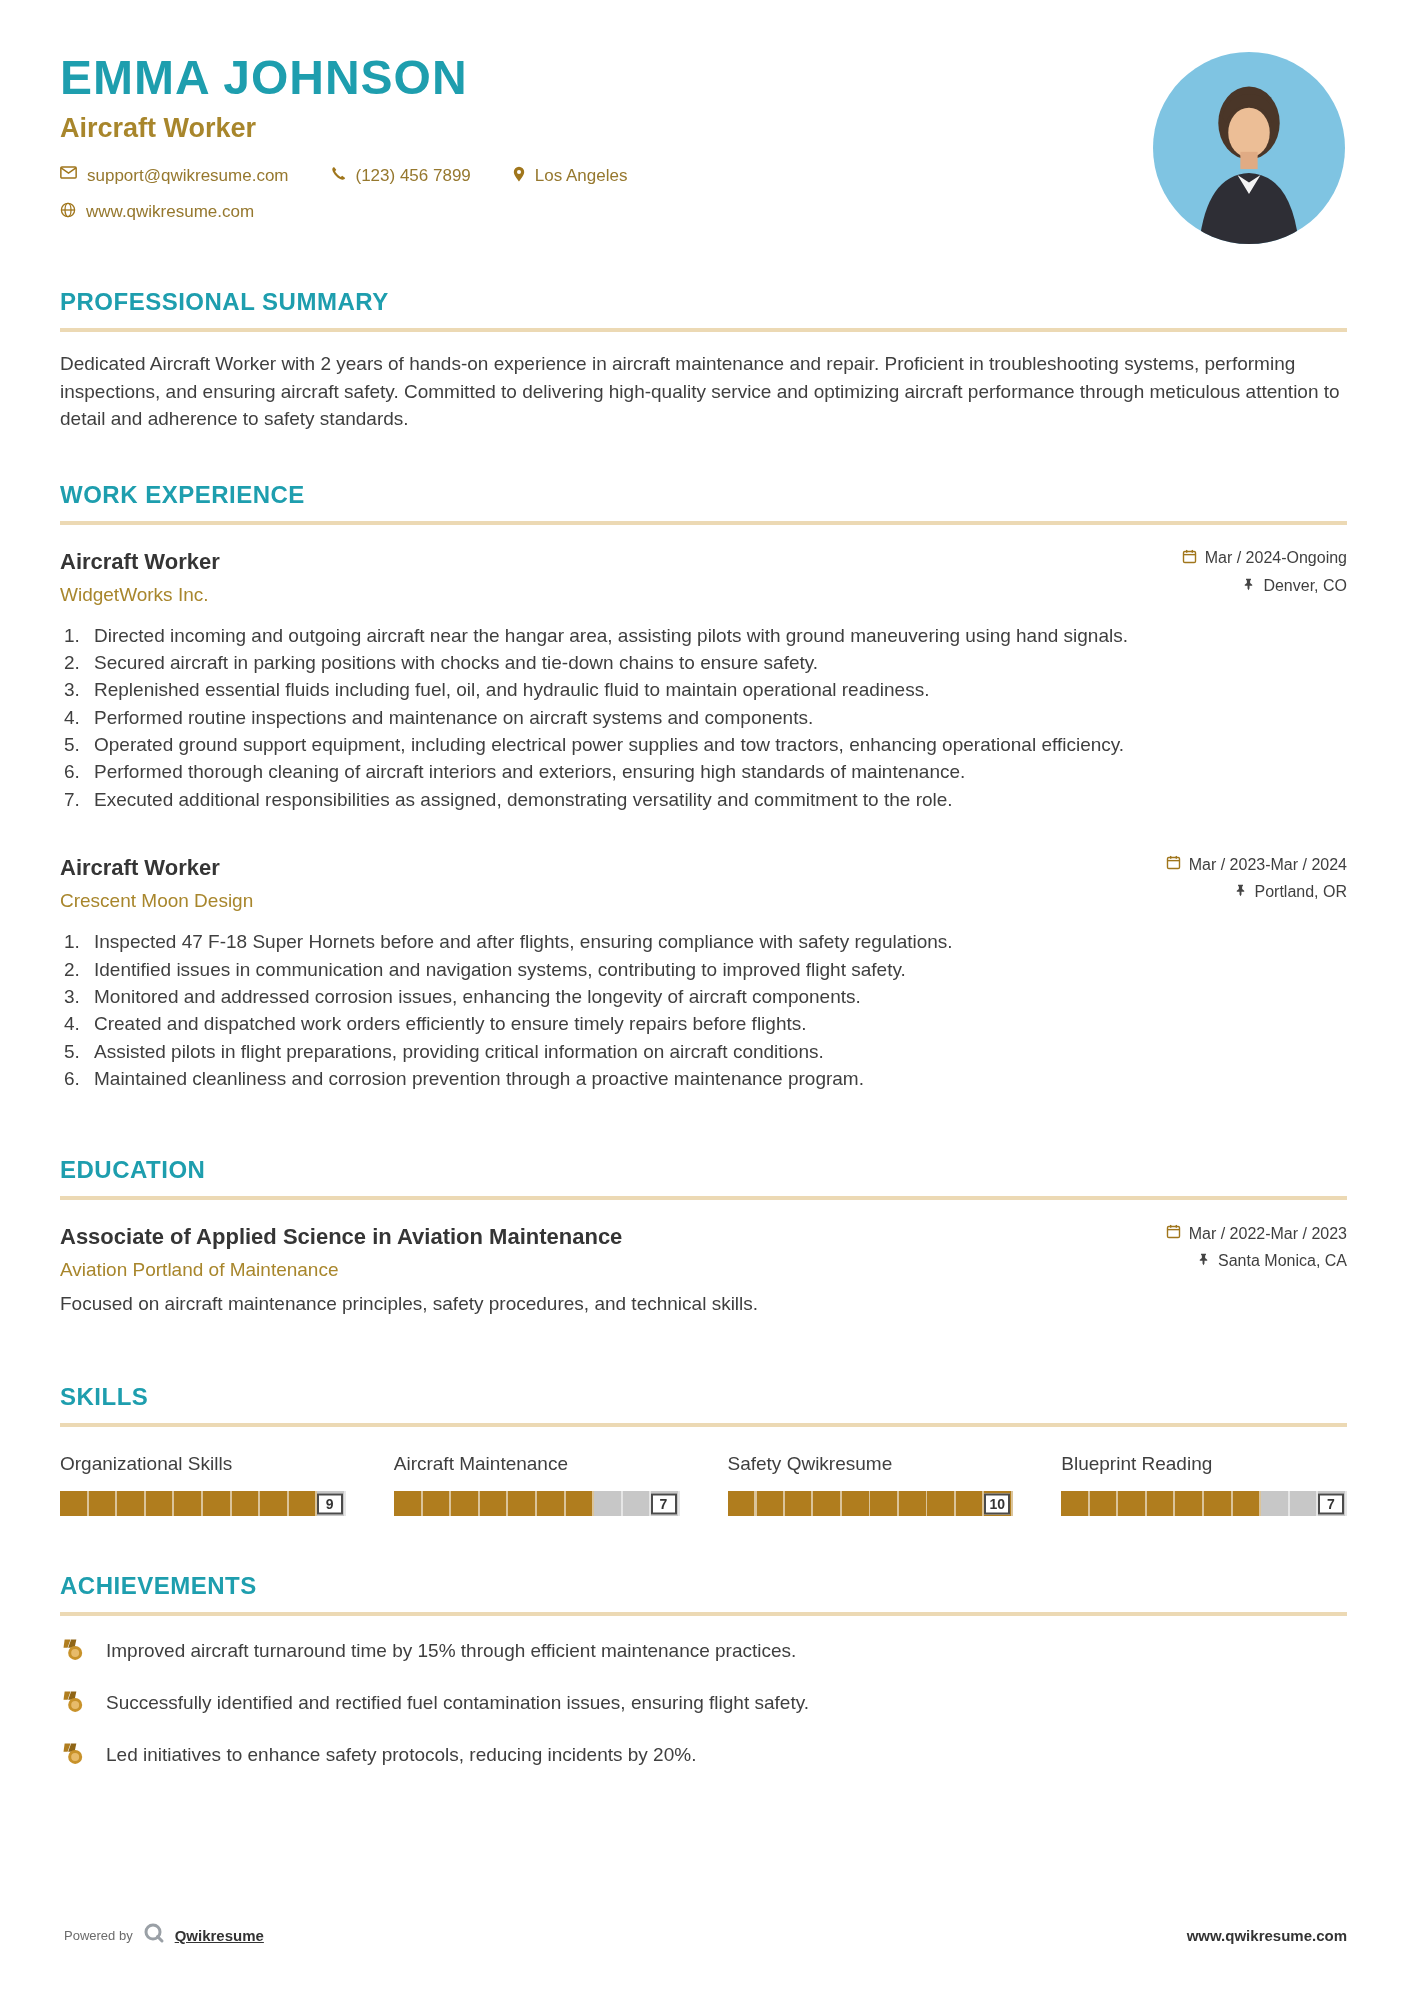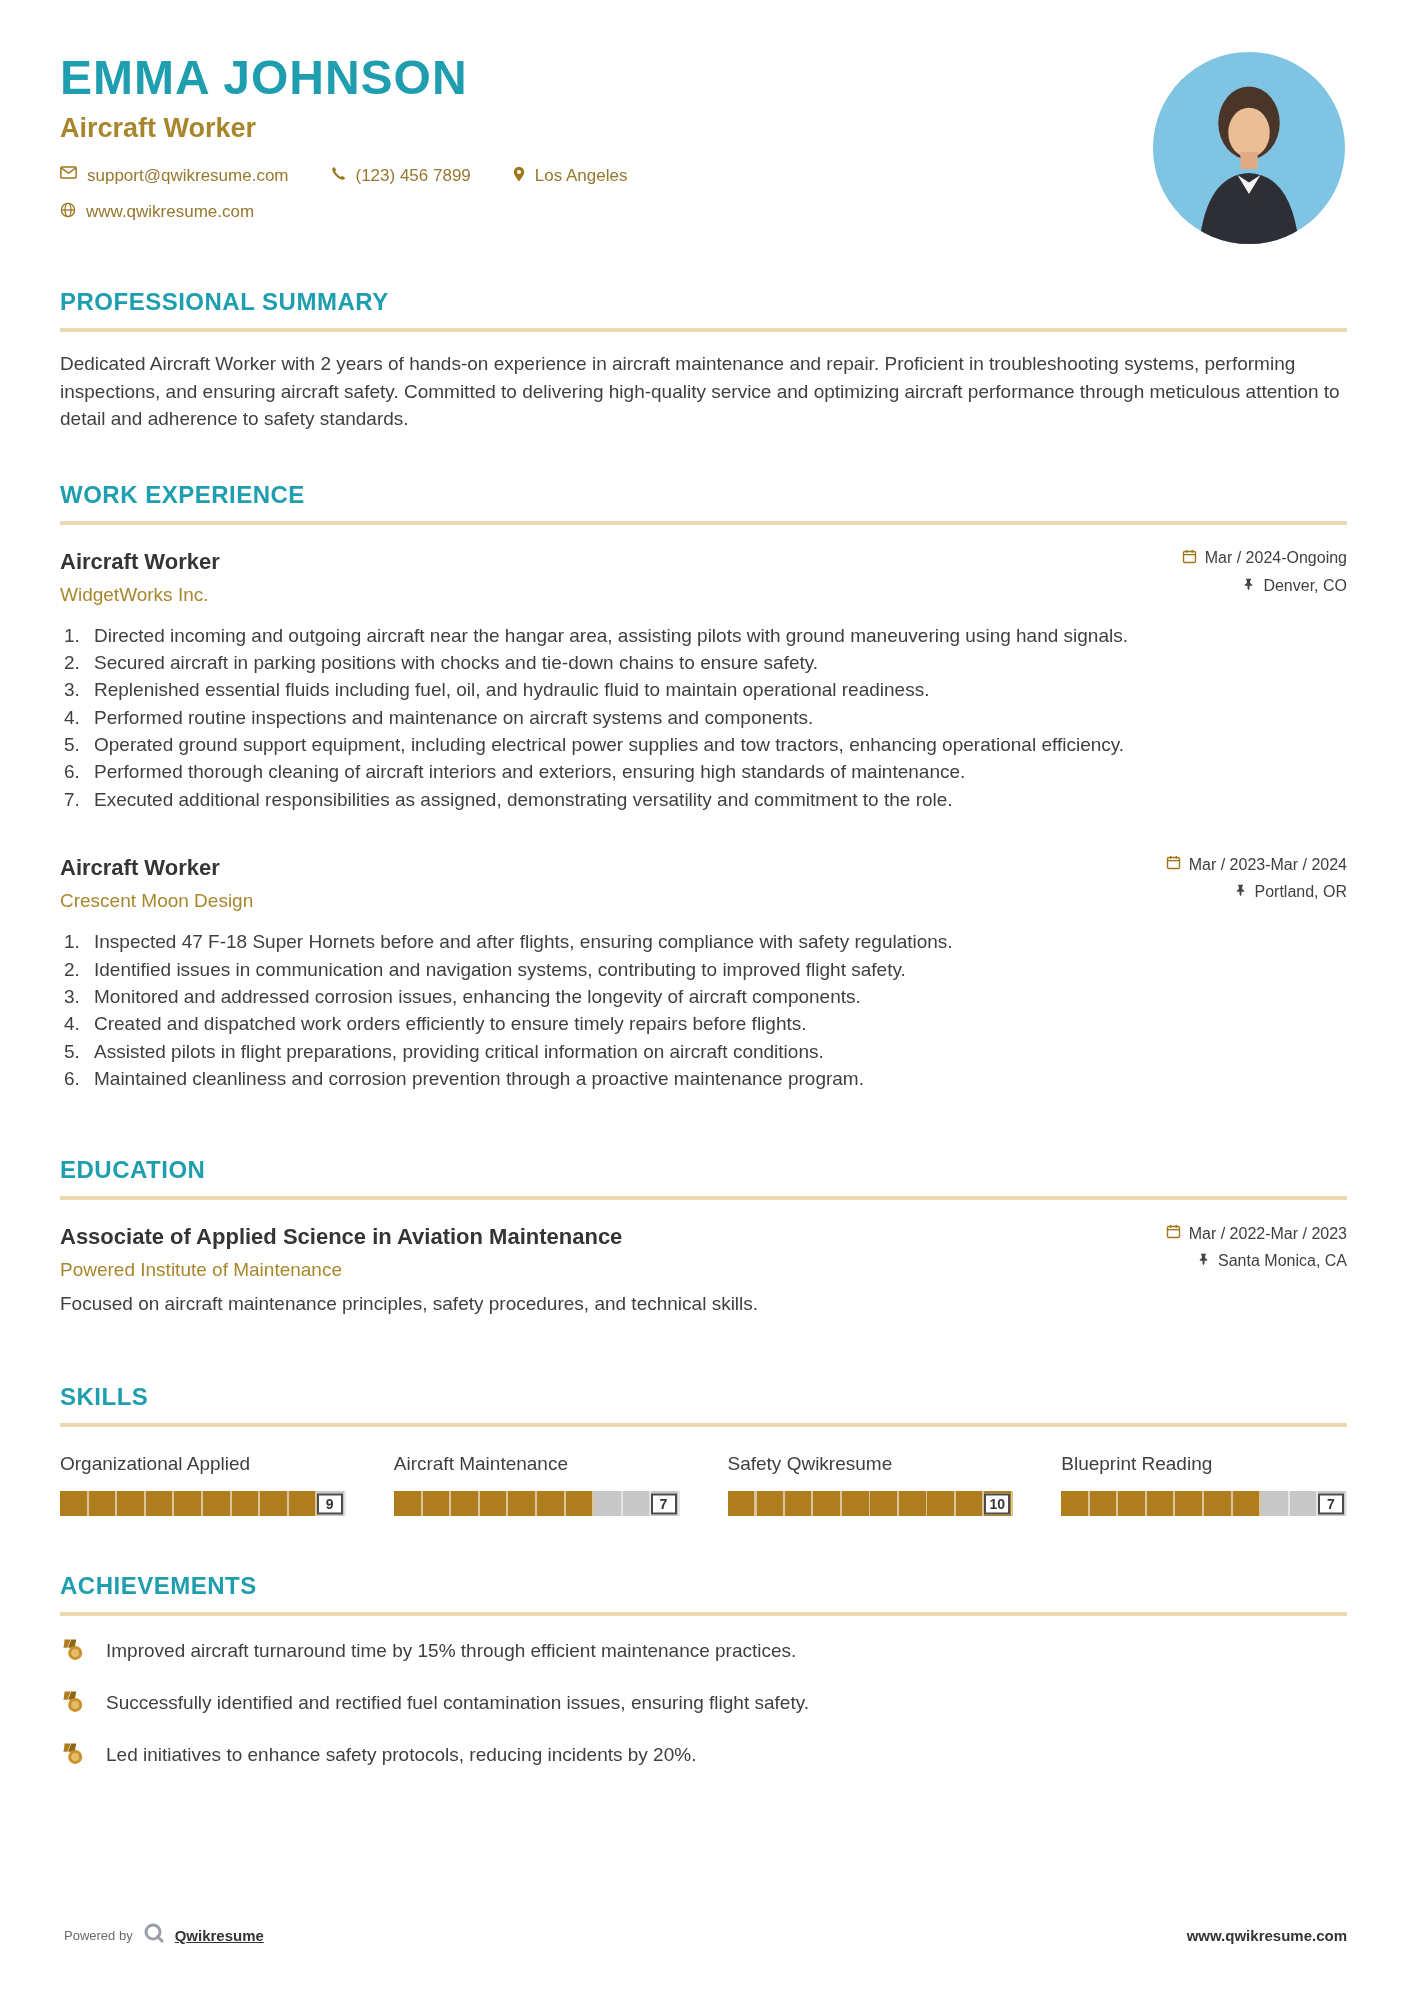--- a/index.html
+++ b/index.html
@@ -257,21 +257,21 @@
   </div>
 
   <div class="section" style="margin-top:64px;">
     <div class="section-heading">EDUCATION</div>
     <div class="heading-rule"></div>
 
     <div class="job">
       <div class="job-head">
         <div>
           <div class="job-name">Associate of Applied Science in Aviation Maintenance</div>
-          <div class="job-company">Powered Institute of Maintenance</div>
+          <div class="job-company">Aviation Portland of Maintenance</div>
         </div>
         <div class="job-meta">
           <div class="meta-line">
             <span>
               <svg width="15" height="15" viewBox="0 0 16 16">
                   <rect x="1.6" y="2.6" width="12.8" height="11.8" rx="1.4" fill="none" stroke="#a0761c" stroke-width="1.5"></rect>
                   <line x1="1.6" y1="6" x2="14.4" y2="6" stroke="#a0761c" stroke-width="1.5"></line>
                   <line x1="5" y1="1" x2="5" y2="4" stroke="#a0761c" stroke-width="1.5"></line>
                   <line x1="11" y1="1" x2="11" y2="4" stroke="#a0761c" stroke-width="1.5"></line>
                 </svg>
@@ -291,21 +291,21 @@
       <div class="edu-desc">Focused on aircraft maintenance principles, safety procedures, and technical skills.</div>
     </div>
   </div>
 
   <div class="section" style="margin-top:68px;">
     <div class="section-heading">SKILLS</div>
     <div class="heading-rule"></div>
 
     <div class="skills-grid">
       <div class="skill">
-        <div class="skill-label">Organizational Applied</div>
+        <div class="skill-label">Organizational Skills</div>
         <div class="skill-bar">
           <div class="skill-fill" style="width: 90%;"></div>
           <div class="skill-badge">9</div>
         </div>
       </div>
       <div class="skill">
         <div class="skill-label">Aircraft Maintenance</div>
         <div class="skill-bar">
           <div class="skill-fill" style="width: 70%;"></div>
           <div class="skill-badge">7</div>

